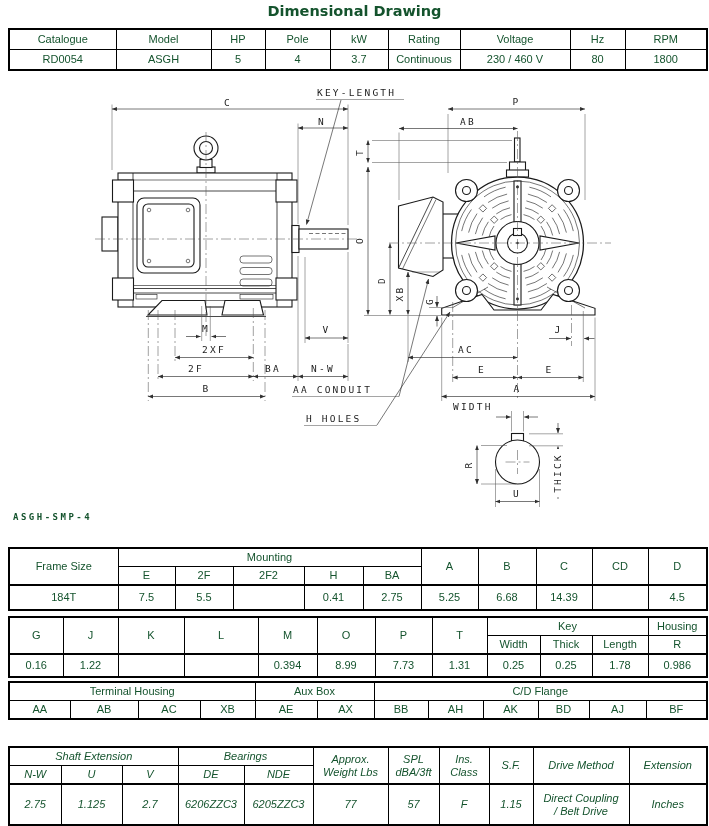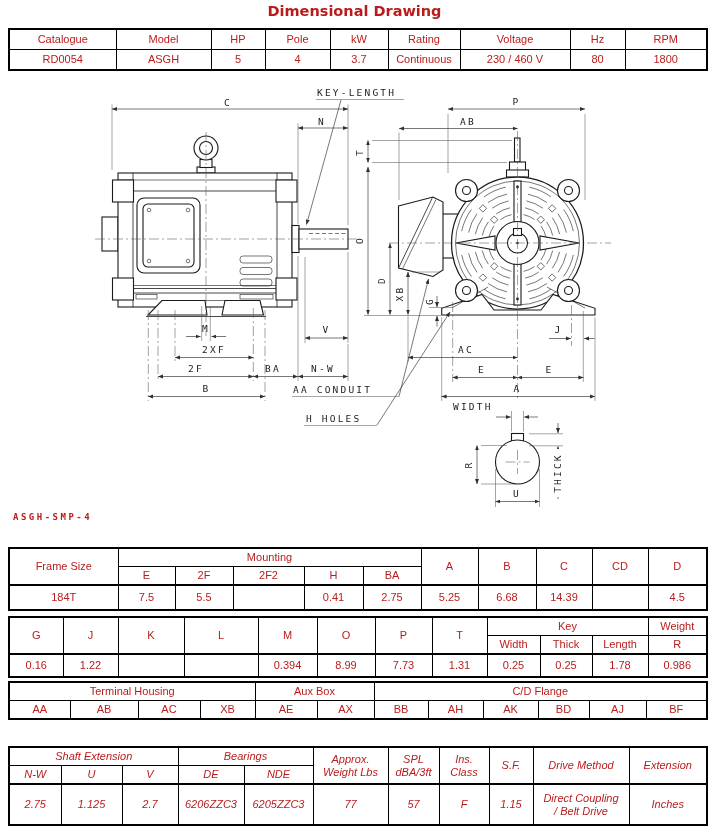--- a/index.html
+++ b/index.html
@@ -1,16 +1,16 @@
 <!DOCTYPE html>
 <html><head>
 <meta charset="utf-8">
 <style>
   html,body{margin:0;padding:0;background:#fff;}
-  .page{position:relative;width:709px;height:826px;background:#fff;font-family:"Liberation Sans",sans-serif;color:#b91c1c;overflow:hidden;}
+  .page{position:relative;width:709px;height:826px;background:#fff;font-family:"Liberation Sans",sans-serif;color:#14532d;overflow:hidden;}
   .title{position:absolute;top:3px;left:0;width:709px;text-align:center;font-family:"DejaVu Sans",sans-serif;font-weight:bold;font-size:14.5px;}
   .tbl{position:absolute;left:8px;}
   table{border-collapse:collapse;table-layout:fixed;border:2px solid #000;}
   td{border:1px solid #000;text-align:center;vertical-align:middle;font-size:11px;padding:0 1px;overflow:hidden;line-height:1.15;}
   .h17 td{height:17px;}
   .dr td{border-top:2px solid #000;}
   .pre{white-space:pre-line;}
   .t1{top:28px;}  .t1 td{height:19px;}
   .t2{top:547px;} .t2 .dr td{height:23px;}
   .t3{top:616px;} .t3 .dr td{height:21px;}
@@ -417,21 +417,21 @@
           <tr class="h17">
         <td rowspan="2">G</td>
         <td rowspan="2">J</td>
         <td rowspan="2">K</td>
         <td rowspan="2">L</td>
         <td rowspan="2">M</td>
         <td rowspan="2">O</td>
         <td rowspan="2">P</td>
         <td rowspan="2">T</td>
         <td colspan="3">Key</td>
-        <td>Weight</td>
+        <td>Housing</td>
       </tr>
       <tr class="h17">
         <td>Width</td>
         <td>Thick</td>
         <td>Length</td>
         <td>R</td>
       </tr>
       <tr class="dr">
         <td>0.16</td>
         <td>1.22</td>

